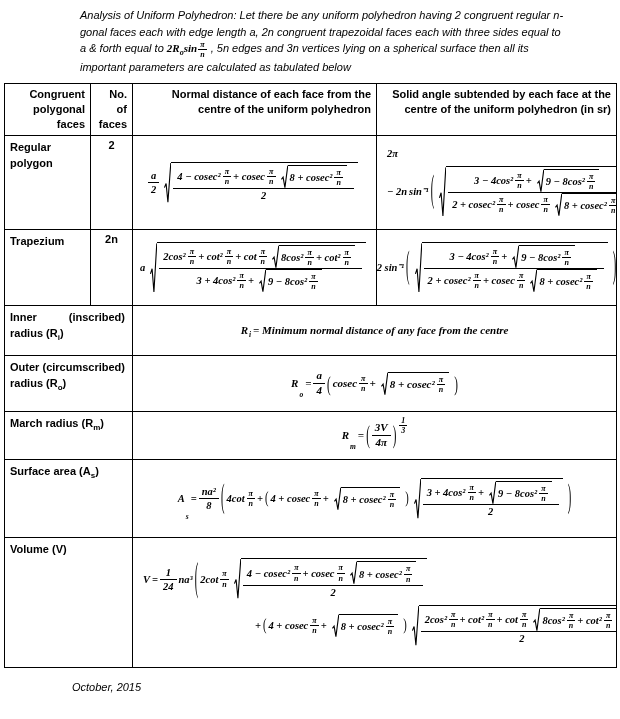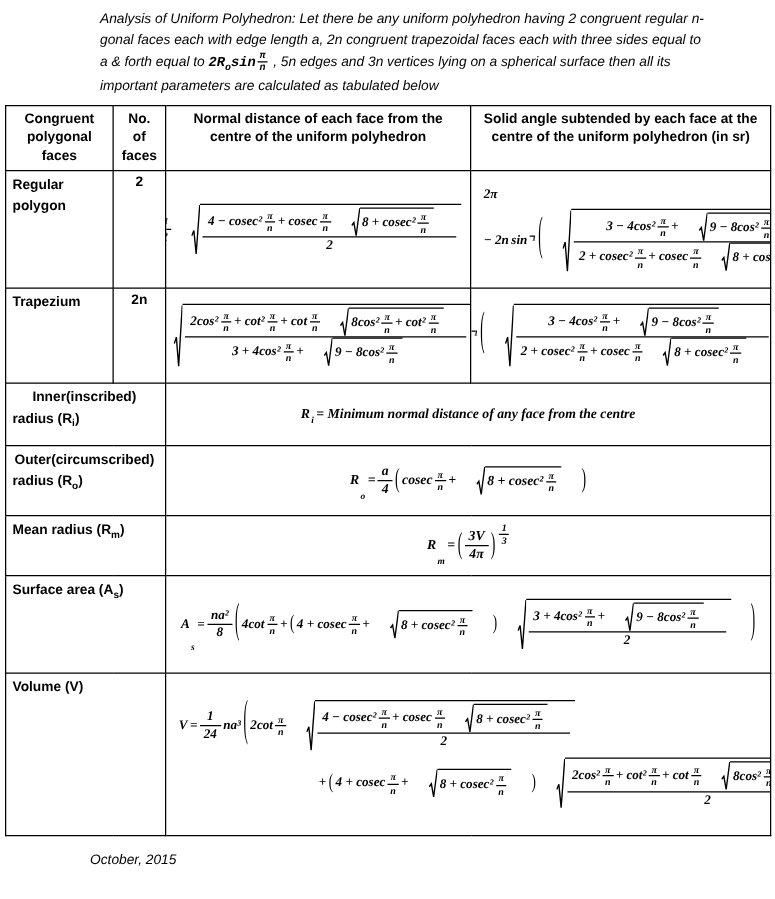--- a/index.html
+++ b/index.html
@@ -1,47 +1,47 @@
 <!DOCTYPE html>
 <html><head>
 <meta charset="utf-8">
 <style>
 *{box-sizing:border-box}
 html,body{margin:0;padding:0}
 body{width:620px;height:719px;background:#fff;color:#000;font-family:"Liberation Sans",sans-serif;overflow:hidden}
 .page{padding:7px 4px 0 4px}
 .intro{margin:0 50px 7px 76px;font-size:11px;line-height:1.5;font-style:italic}
 .intro .b{font-weight:normal}
-.intro .imath{font-family:Liberation Mono, monospace;font-weight:bold}
+.intro .imath{font-family:Liberation Serif, serif;font-weight:bold}
 table.main{border-collapse:collapse;width:612px;table-layout:fixed;margin:0 auto}
 .main td,.main th{border:1px solid #000;padding:3px 5px;vertical-align:top;overflow:hidden}
-.main th{font-size:11px;text-align:center;line-height:1.35;font-weight:bold}
+.main th{font-size:11px;text-align:right;line-height:1.35;font-weight:bold}
 .lblc{font-size:11px;font-weight:bold;line-height:1.5}
 .cntc{font-size:11px;font-weight:bold;text-align:center}
 td.mc{vertical-align:middle}
 .m{display:flex;flex-direction:column;align-items:center;justify-content:center;gap:5px;
    font-family:"Liberation Serif",serif;font-style:italic;font-weight:bold;font-size:11px;line-height:1.25}
 .m.ms{font-size:10.5px}
 .m.left{align-items:flex-start;padding-left:4px}
 .row{display:inline-flex;align-items:center;white-space:nowrap}
 .t{margin:0 1px;white-space:pre}
 .fr{display:inline-flex;flex-direction:column;align-items:stretch;margin:0 1px;text-align:center}
 .nu,.de{display:inline-flex;align-items:center;justify-content:center;padding:0 3px}
 .de{border-top:1px solid #000}
 .pn{display:inline-flex;flex-direction:column;align-items:stretch;text-align:center;font-size:8px;line-height:1.15;margin:0 1px;vertical-align:middle}
 .pn .nu,.pn .de{padding:0 2px}
-.sq{display:inline-flex;align-items:stretch;margin:0 15px}
+.sq{display:inline-flex;align-items:stretch;margin:0 4px}
 .rad{width:7px;display:flex;flex-shrink:0}
 .rad svg{width:100%;height:100%;display:block}
 .v{display:inline-flex;align-items:center;border-top:1px solid #000;padding:2px 3px 1px 1px}
 .pr{font-style:normal;font-weight:400;transform:scaleY(var(--s,1));line-height:1;margin:0 1px}
 .sb{align-self:flex-end;font-size:7.5px;line-height:1;transform:translateY(1px);margin-right:1px}
 .ex{align-self:flex-start;transform:translateY(-5px);margin-left:1px}
 .lsub{font-size:8px}
-.lbl-split{display:flex;justify-content:center;padding-right:2px}
+.lbl-split{display:flex;justify-content:space-between;padding-right:2px}
 .footer{margin:0 4px}
 .credit{text-align:center;font-size:11px;margin-top:6px;font-style:italic}
 .credit .b{font-weight:bold}
 .bottom{display:flex;justify-content:space-between;margin-top:13px;padding:0 84px 0 64px;font-size:11px;font-style:italic}
 </style>
 </head>
 <body>
 
 <div class="page">
 
@@ -401,21 +401,21 @@
                   </span>
                 </span>
             <span class="pr" style="--s:2">)</span>
           </span>
         </div>
       </td>
     </tr>
 
     <tr style="height:48px">
       <td class="lblc" colspan="2">
-        <span>Mean radius (R</span><sub class="lsub">m</sub><span>)</span>
+        <span>March radius (R</span><sub class="lsub">m</sub><span>)</span>
       </td>
       <td class="mc" colspan="2">
         <div class="m">
           <span class="row">
             <span class="t">R</span>
                 <sub class="sb">m</sub>
                 <span class="t">=</span>
             <span class="pr" style="--s:2.2">(</span>
             <span class="fr">
                   <span class="nu">3V</span>

